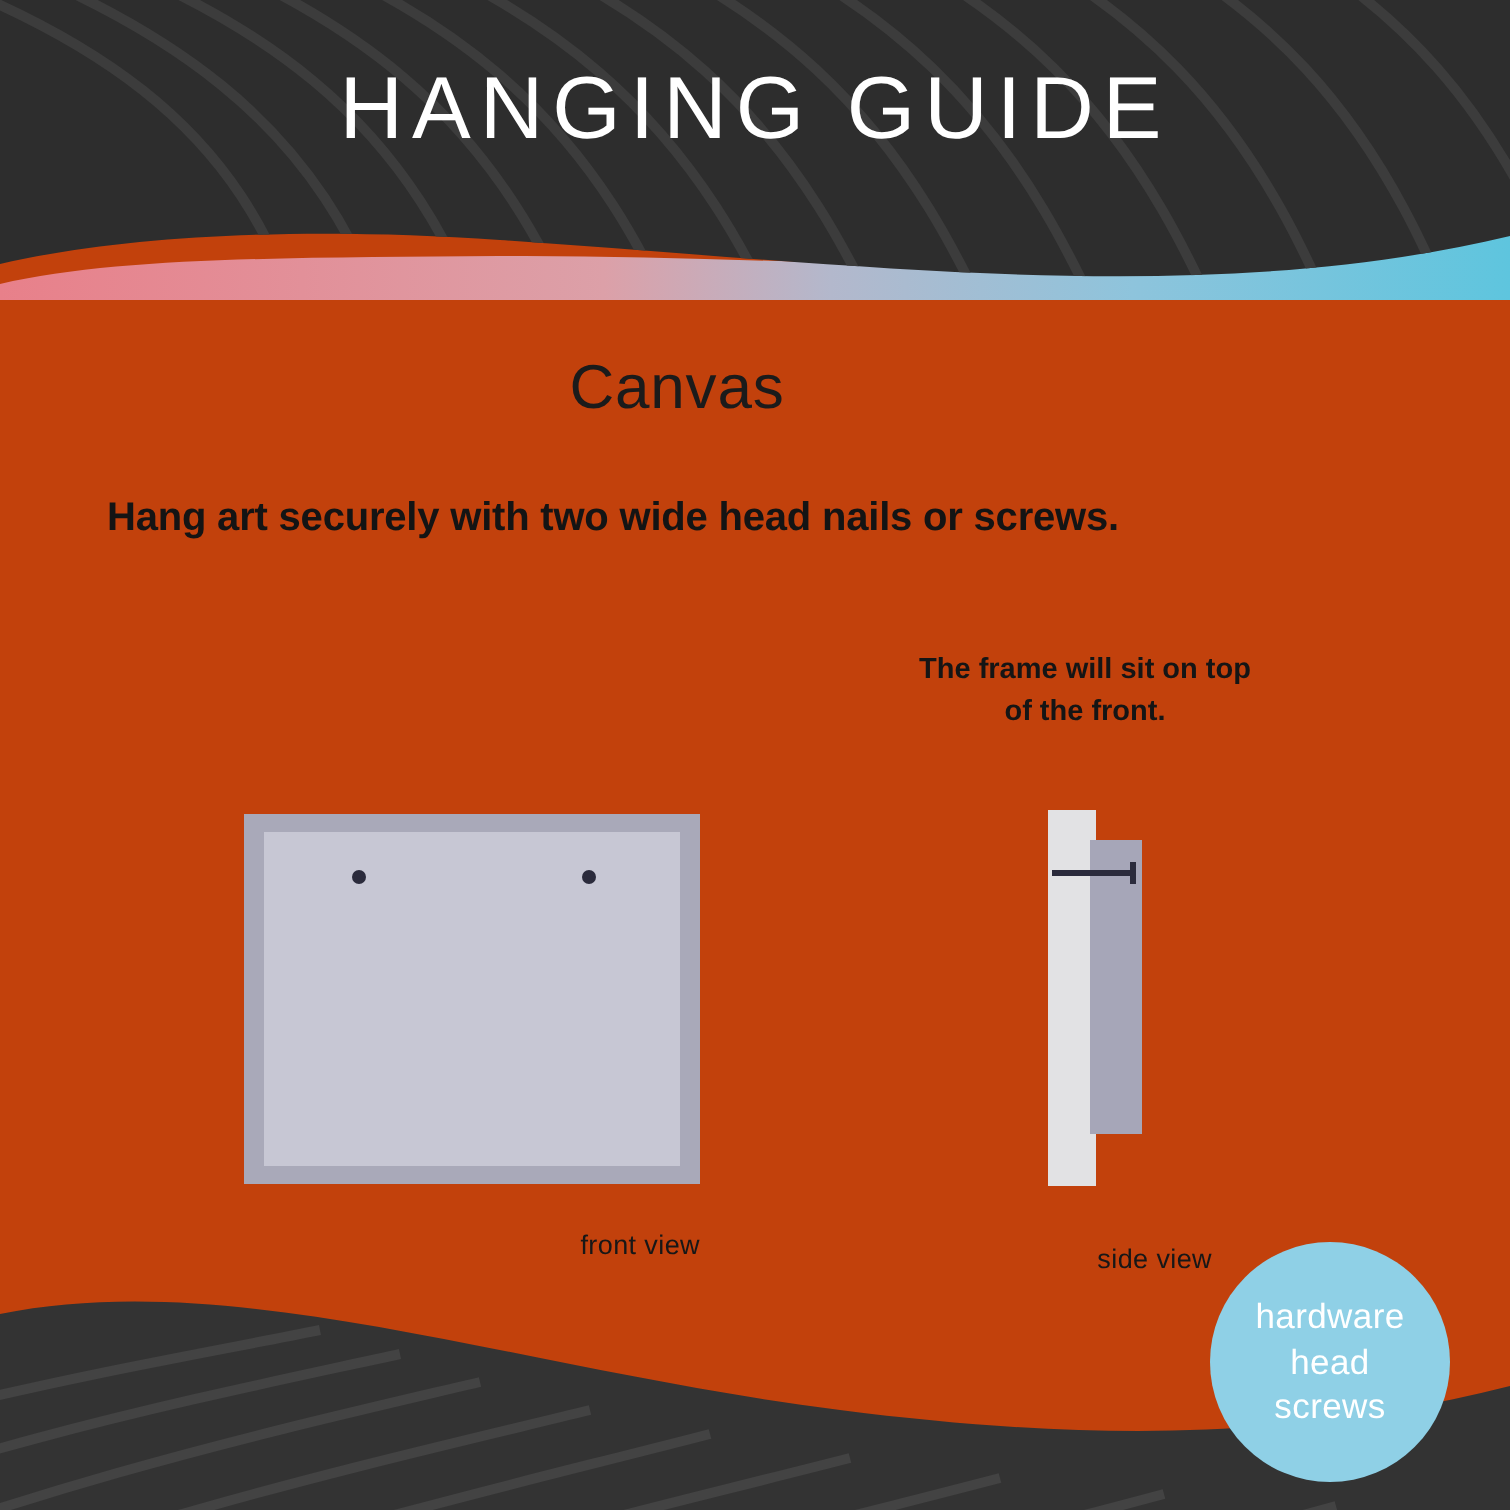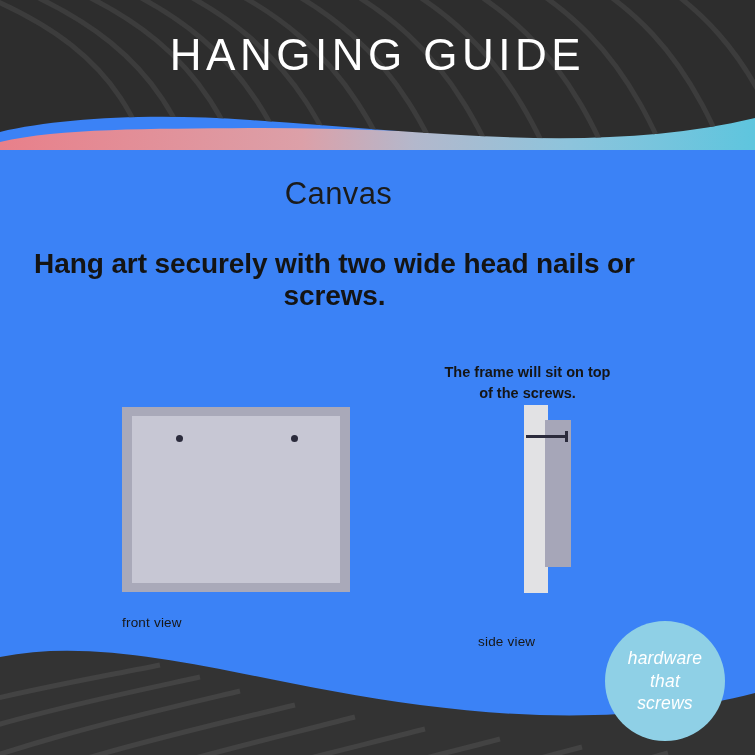--- a/index.html
+++ b/index.html
@@ -5,21 +5,21 @@
   html, body {
     margin: 0;
     padding: 0;
     background: #ffffff;
   }
   #page {
     position: relative;
     width: 755px;
     height: 755px;
     overflow: hidden;
-    background: #3b82f6;
+    background: #c2410c;
     font-family: "Liberation Sans", sans-serif;
   }
 
   
   .header-band {
     position: absolute;
     left: 0; top: 0;
     width: 755px;
     height: 150px;
     overflow: hidden;
@@ -51,34 +51,33 @@
     font-weight: 400;
     letter-spacing: 0.4px;
     font-family: "Liberation Sans", sans-serif;
   }
   .lede {
     position: absolute;
     left: 0; top: 248px;
     width: 613px;
     text-align: center;
     color: #141414;
-    font-size: 28px;
+    font-size: 20px;
     font-weight: 700;
     letter-spacing: -0.1px;
     font-family: "Liberation Sans", sans-serif;
-    padding-left: 28px;
   }
 
   
   .col {
     position: absolute;
     top: 325px;
   }
   .col-left  { left: 110px; width: 260px; }
-  .col-right { left: 410px; width: 235px; margin-top: 37px; }
+  .col-right { left: 425px; width: 235px; }
 
   .col-caption-top {
     text-align: center;
     color: #151515;
     font-size: 14.5px;
     font-weight: 700;
     line-height: 1.45;
     font-family: "Liberation Sans", sans-serif;
   }
 
@@ -147,29 +146,29 @@
     position: absolute;
     left: 45px; top: 26px;
     width: 3px;
     height: 11px;
     background: #2b2b3c;
   }
 
   
   .view-label {
     position: absolute;
-    text-align: left;
+    text-align: right;
     color: #171717;
     font-size: 13.5px;
     font-weight: 400;
     letter-spacing: 0.2px;
     font-family: "Liberation Sans", sans-serif;
   }
   .label-front { left: 122px; top: 615px; width: 228px; }
-  .label-side  { left: 478px; top: 622px; width: 128px; margin-top: 12px; }
+  .label-side  { left: 478px; top: 622px; width: 128px; }
 
   
   .footer-band {
     position: absolute;
     left: 0; bottom: 0;
     width: 755px;
     height: 150px;
     overflow: hidden;
   }
   .footer-svg { display: block; }
@@ -187,21 +186,21 @@
     flex-direction: column;
     align-items: center;
     justify-content: center;
     color: #ffffff;
     font-size: 17.5px;
     font-weight: 400;
     line-height: 1.28;
     letter-spacing: 0.2px;
     font-family: "Liberation Sans", sans-serif;
   }
-  .badge-line { display: block; text-align: left; font-style: italic; }
+  .badge-line { display: block; text-align: left; }
 </style>
 </head>
 <body>
 
 <div id="page">
 
   <div class="header-band">
     <svg class="header-svg" width="755" height="150" viewBox="0 0 755 150">
       <defs>
         <clipPath id="hdrClip">
@@ -242,21 +241,21 @@
   </div>
 
   <div class="section-title">Canvas</div>
 
   <div class="lede">Hang art securely with two wide head nails or screws.</div>
 
 
   <div class="col col-right">
     <div class="col-caption-top">
       <div>The frame will sit on top</div>
-      <div>of the screws.</div>
+      <div>of the front.</div>
     </div>
   </div>
 
   <div class="front-view">
     <div class="frame-outer"></div>
     <div class="frame-inner"></div>
     <div class="screw-dot screw-dot-left"></div>
     <div class="screw-dot screw-dot-right"></div>
   </div>
 
@@ -291,17 +290,17 @@
           <path d="M210,284 C 400,214 532,186 668,148"></path>
           <path d="M300,292 C 492,222 624,192 760,152"></path>
           <path d="M398,298 C 590,228 718,198 852,156"></path>
         </g>
       </g>
     </svg>
   </div>
 
   <div class="badge">
     <span class="badge-line">hardware</span>
-    <span class="badge-line">that</span>
+    <span class="badge-line">head</span>
     <span class="badge-line">screws</span>
   </div>
 
 </div>
 
 </body></html>

